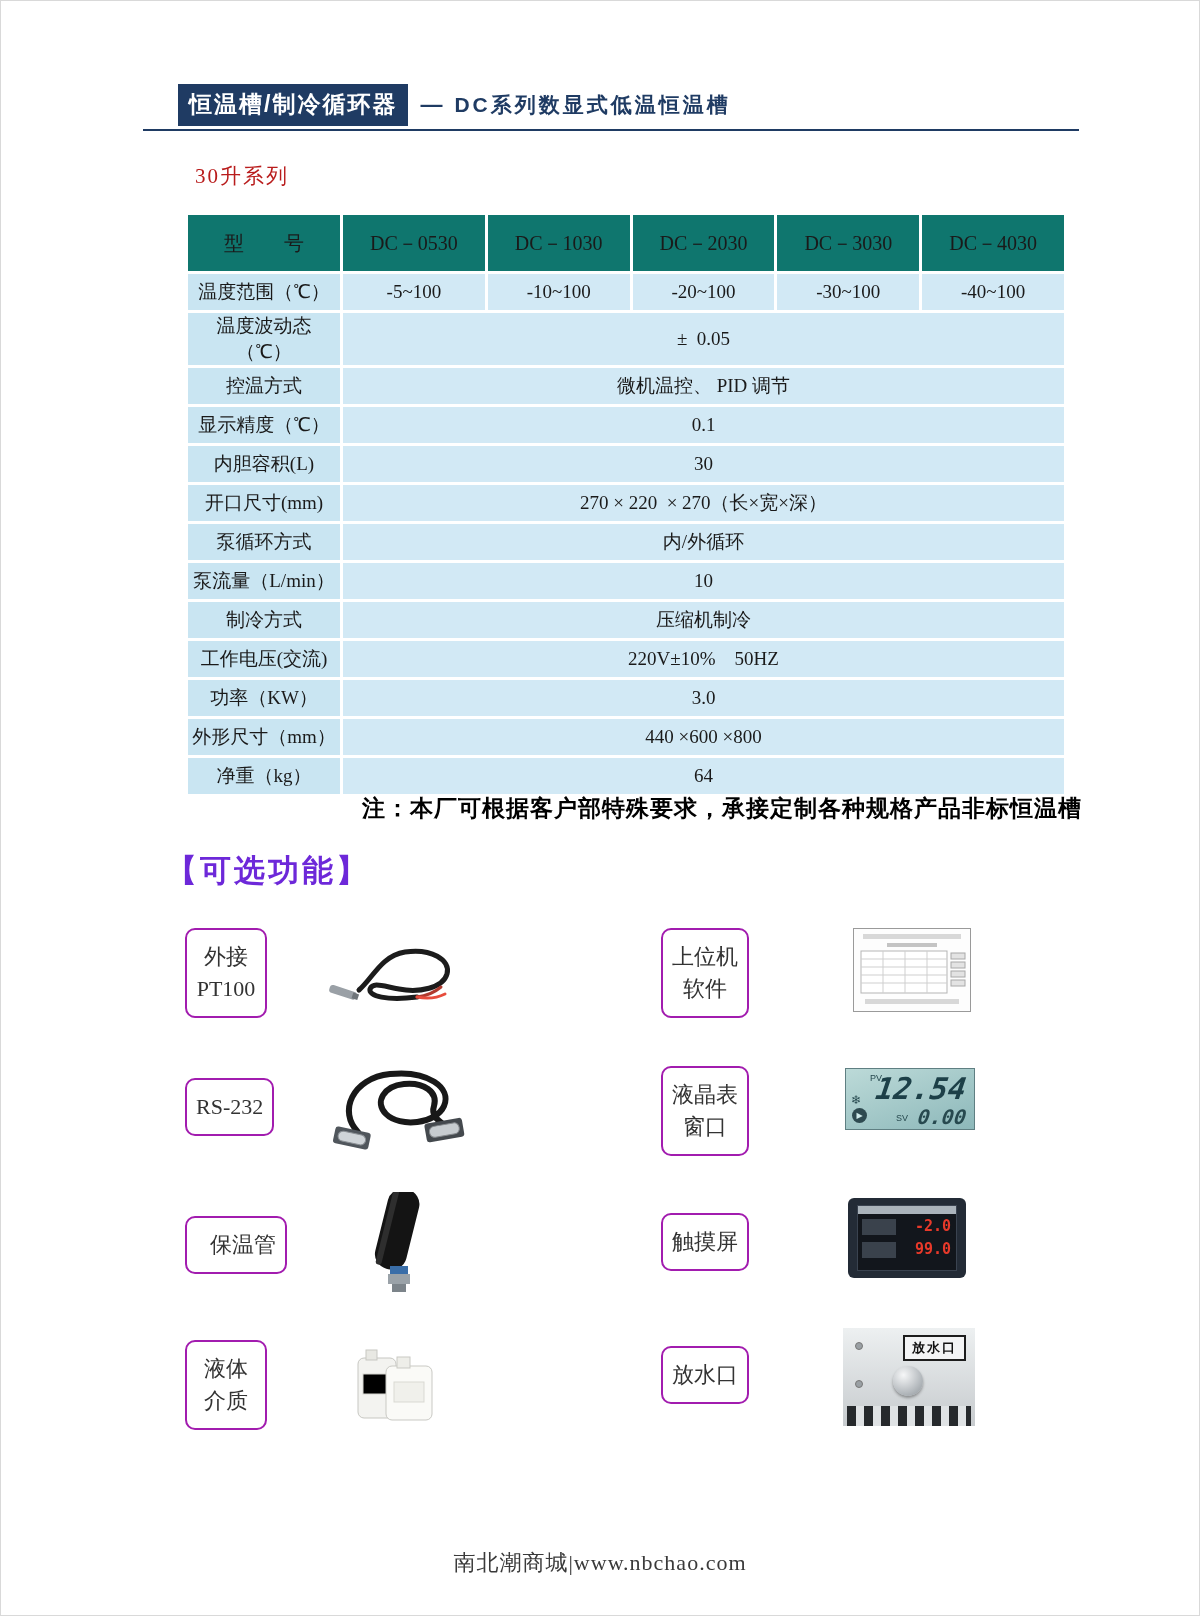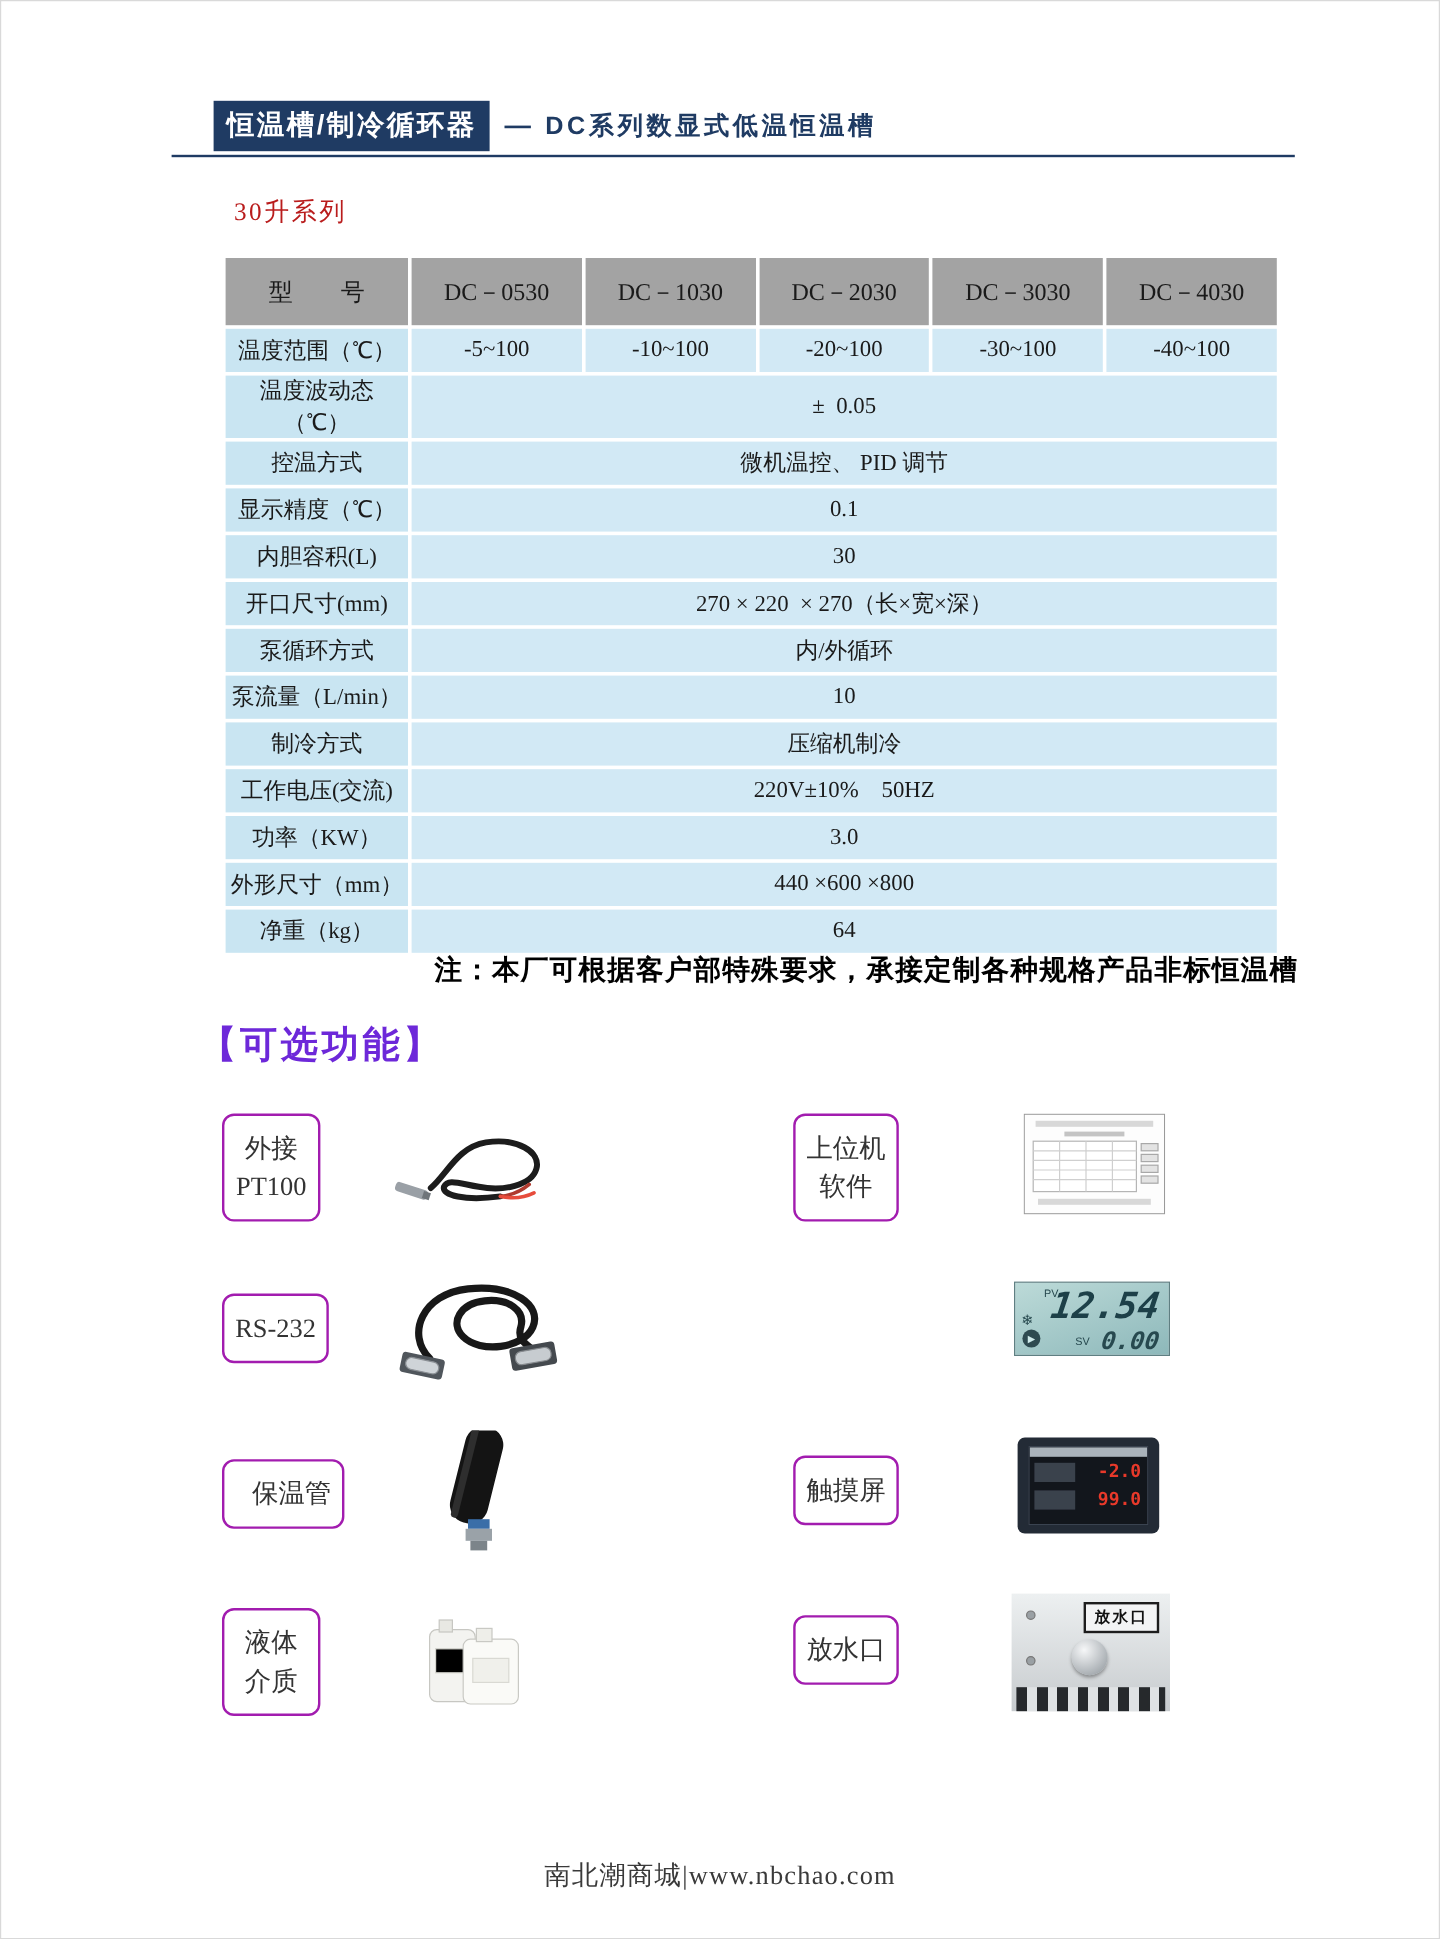--- a/index.html
+++ b/index.html
@@ -20,21 +20,21 @@
   .header-rule { position:absolute; left:143px; top:129px; width:936px; height:2px; background:#1f3b63; }
 
   .series-title { position:absolute; left:195px; top:162px; font-size:21px; color:#b91c1c;
                   letter-spacing:2px; font-weight:normal; }
 
   
   .spec-table { position:absolute; left:185px; top:212px; width:882px;
                 border-collapse:separate; border-spacing:3px; table-layout:fixed; }
   .spec-table td { background:#d2e9f5; text-align:center; vertical-align:middle;
                    font-size:19px; color:#1a1a1a; height:36px; padding:0 4px; white-space:pre-wrap; }
-  .spec-table tr.model-row td { height:56px; background:#a3a3a3; font-size:20px; }
+  .spec-table tr.model-row td { height:56px; background:#0f766e; font-size:20px; }
   .spec-table td.label-cell { background:#c9e5f2; }
 
   
   .note { position:absolute; left:185px; top:793px; width:897px; text-align:right;
           font-size:23px; font-weight:bold; color:#000; letter-spacing:1px;
           font-family:"Liberation Sans", sans-serif; }
 
   
   .options-title { position:absolute; left:166px; top:850px; color:#6d28d9;
                    font-size:31px; font-weight:bold; letter-spacing:3px;
@@ -215,20 +215,22 @@
     <g transform="translate(6,66) rotate(12)">
       <rect x="0" y="0" width="36" height="17" rx="3" fill="#50565c"></rect>
       <rect x="4" y="3.5" width="28" height="10" rx="5" fill="#cfd4d8" stroke="#8a8f94"></rect>
     </g>
     <g transform="translate(94,64) rotate(-10)">
       <rect x="0" y="0" width="38" height="19" rx="3" fill="#44494e"></rect>
       <rect x="4" y="4" width="30" height="11" rx="5" fill="#c7ccd0" stroke="#85898d"></rect>
     </g>
   </svg>
 
+  <div class="opt-badge" style="left:661px; top:1066px;">液晶表
+窗口</div>
   <div class="lcd">
     <span class="lcd-pv-label">PV</span>
     <span class="lcd-snow">❄</span>
     <div class="lcd-pv">12.54</div>
     <span class="lcd-sv-label">SV</span>
     <div class="lcd-sv">0.00</div>
     <span class="lcd-btn">▶</span>
   </div>
 
   <div class="opt-badge" style="left:185px; top:1216px;padding-left:23px;">保温管</div>

